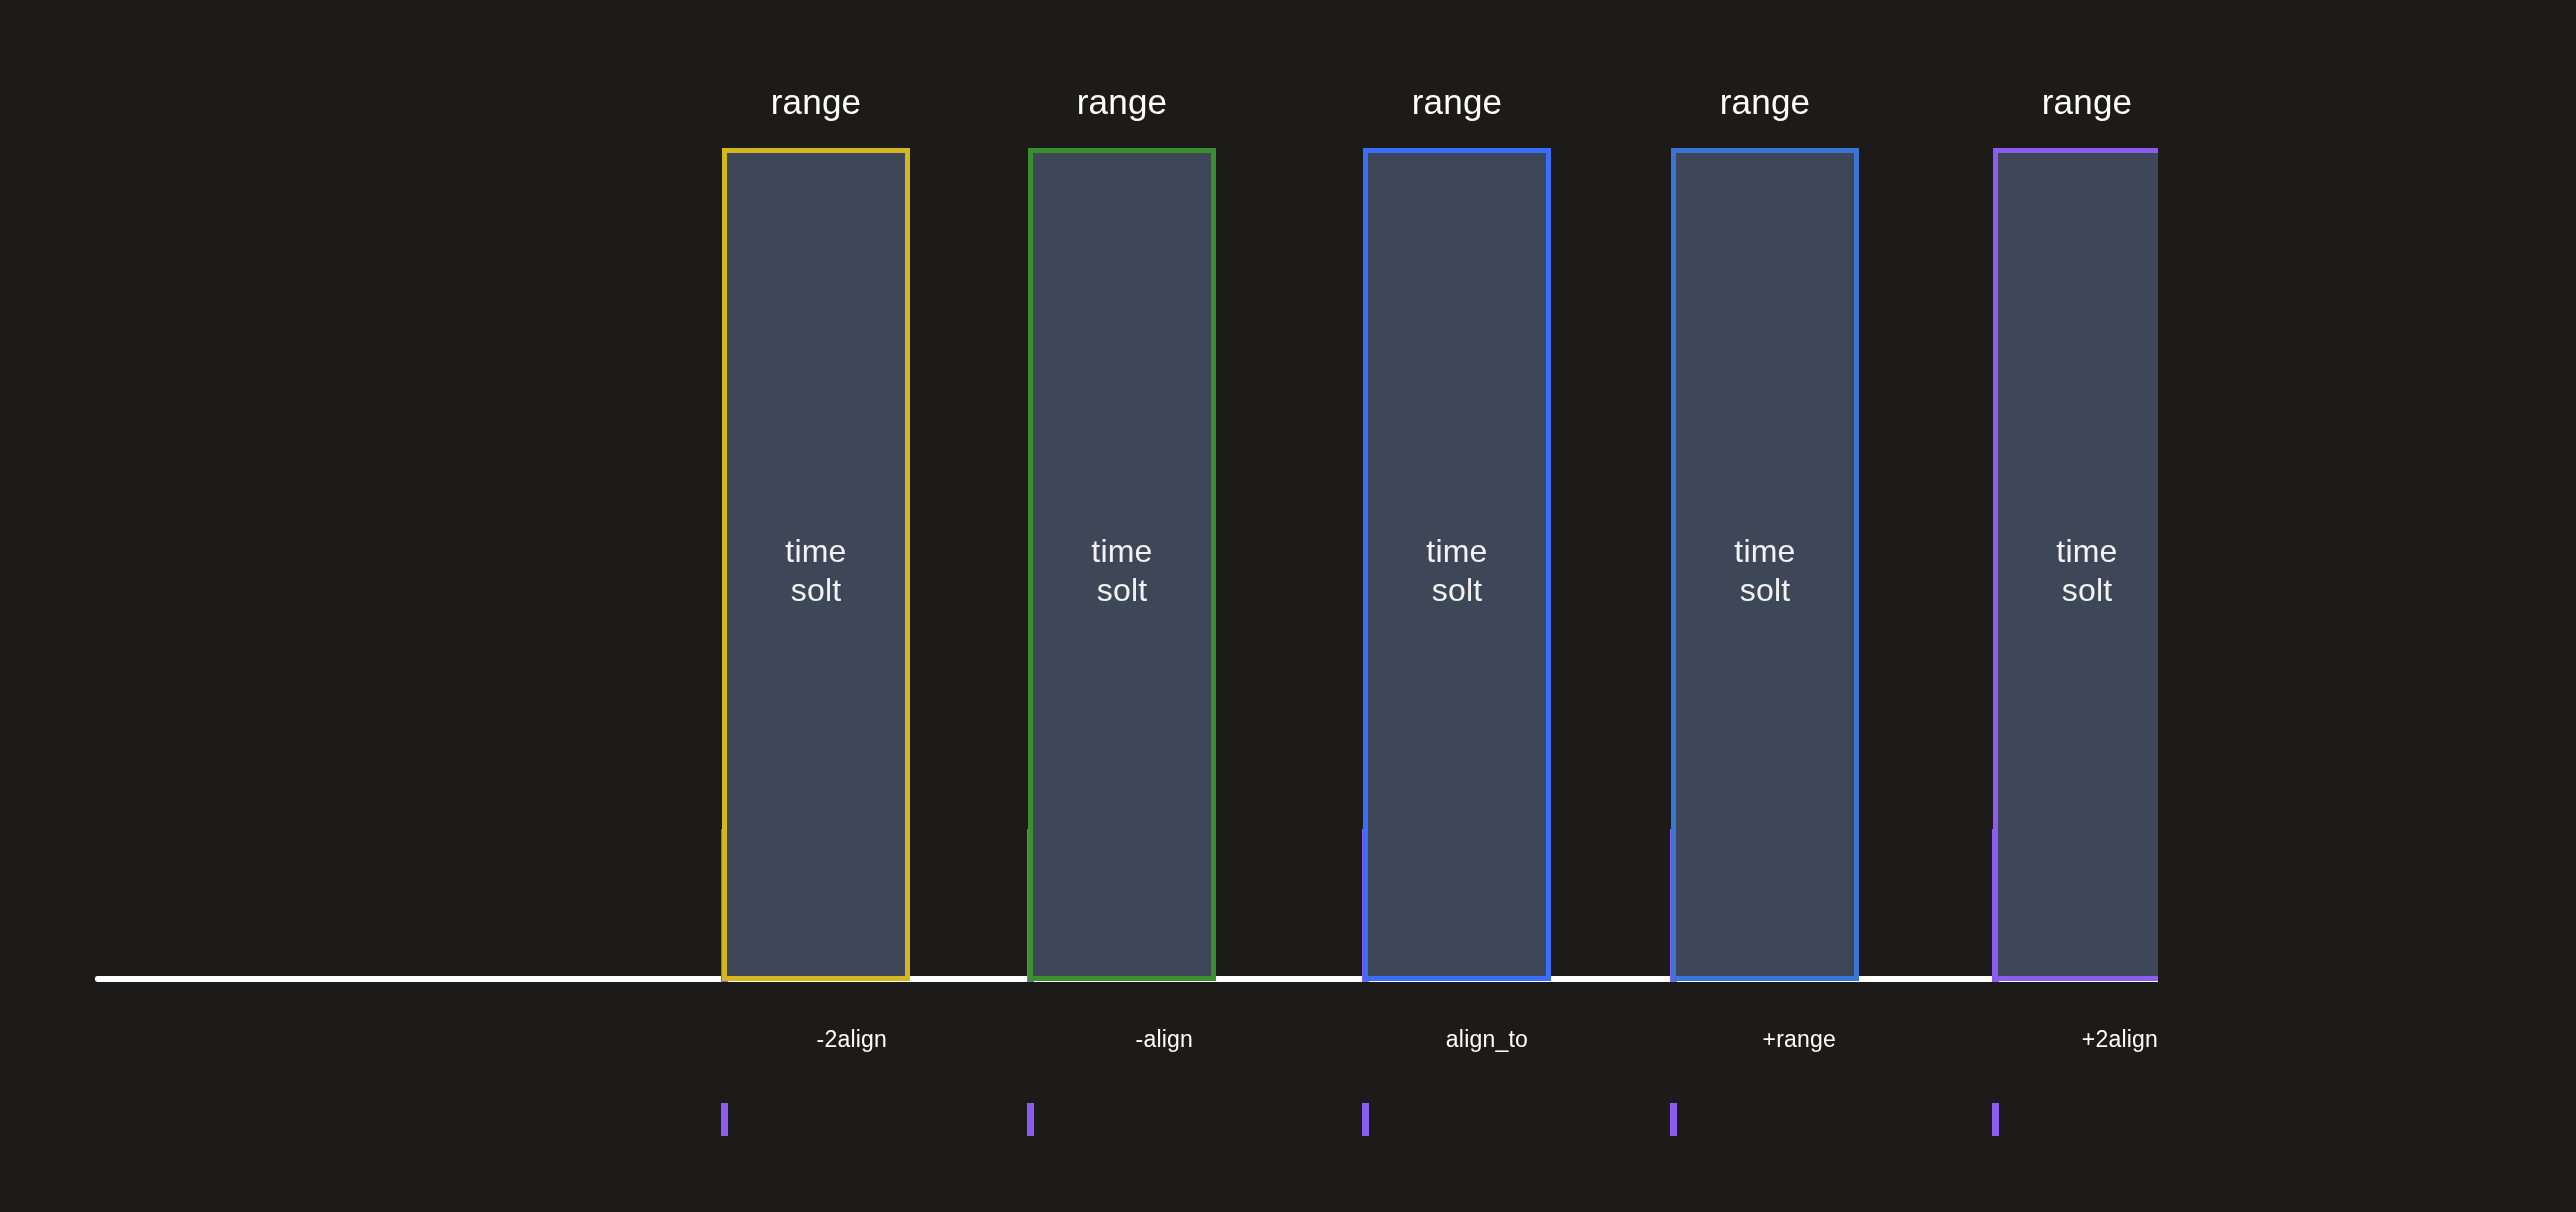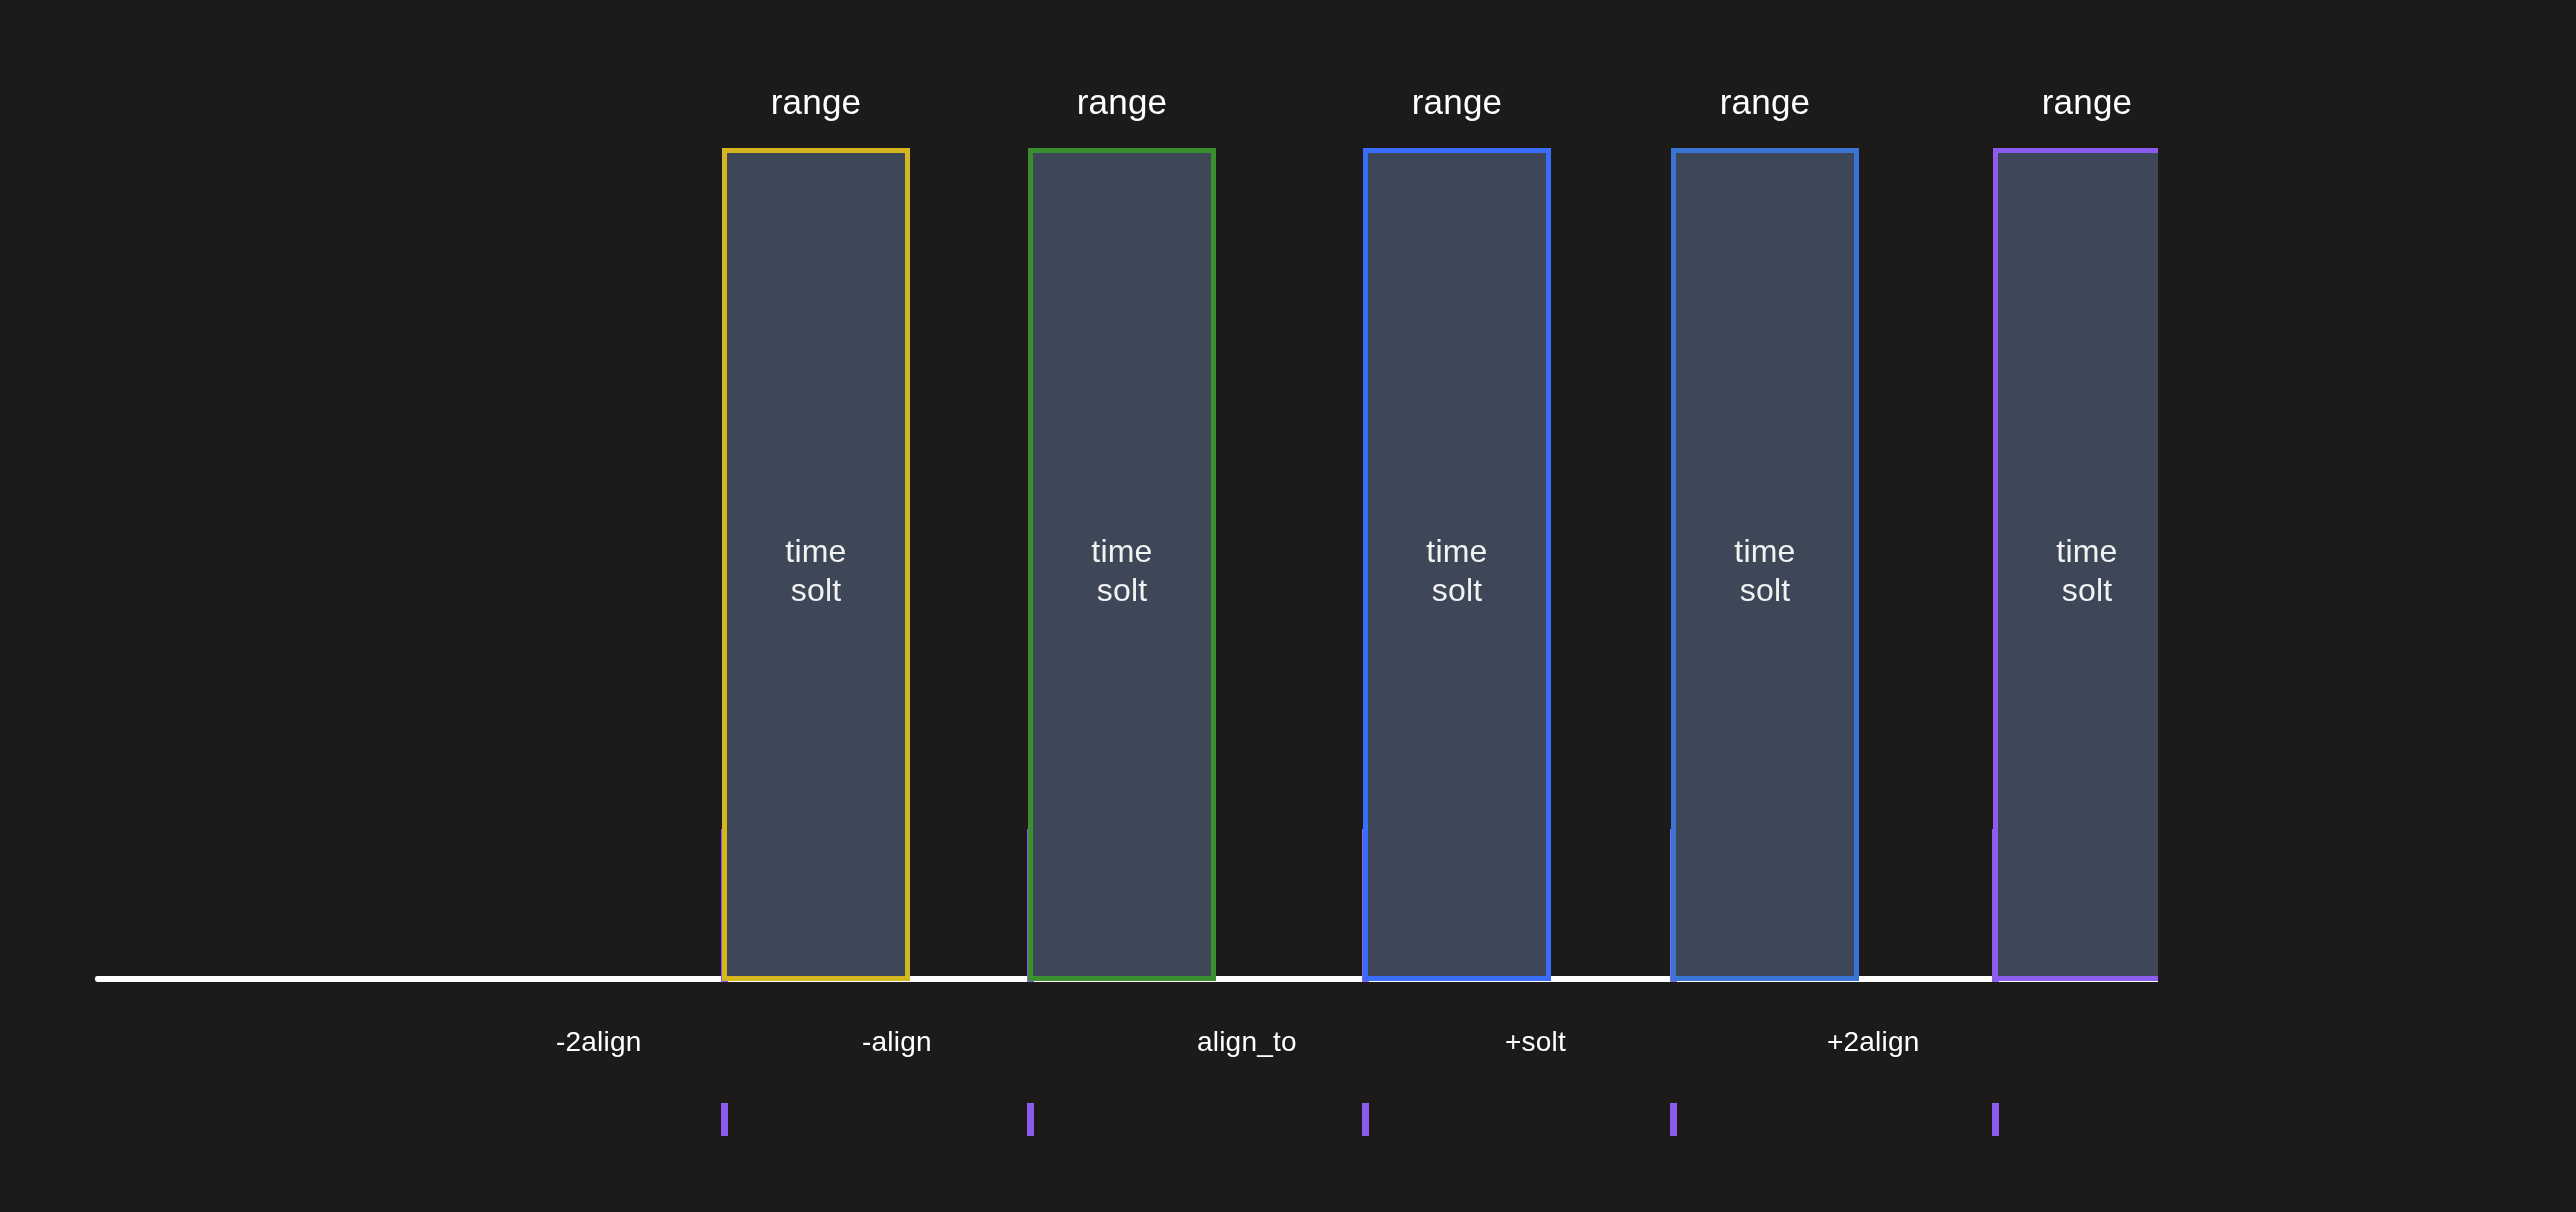--- a/index.html
+++ b/index.html
@@ -98,23 +98,23 @@
     font-size: 35px;
     letter-spacing: 0.2px;
   }
 
   
   .axis-label {
     position: absolute;
     top: 1026px;
     width: 331px;
     margin-left: -166px;
-    text-align: left;
+    text-align: right;
     color: #ffffff;
-    font-size: 28px;
+    font-size: 23px;
     white-space: nowrap;
     letter-spacing: 0.2px;
   }
 </style>
 </head>
 <body>
 
 <div id="canvas">
 
   <div class="axis-line"></div>
@@ -157,21 +157,21 @@
         <div class="axis-label">align_to</div>
       </div>
       <div class="slot" style="left: 1671px;">
         <div class="tick-upper" style="background: rgb(139, 92, 240);"></div>
         <div class="range-caption">range</div>
         <div class="range-box" style="border-color: rgb(58, 116, 212); background: rgb(62, 71, 87);">
           <div class="slot-text">time
 solt</div>
         </div>
         <div class="tick-lower" style="background: rgb(139, 92, 240);"></div>
-        <div class="axis-label">+solt</div>
+        <div class="axis-label">+range</div>
       </div>
       <div class="slot" style="left: 1993px;">
         <div class="tick-upper" style="background: rgb(139, 92, 240);"></div>
         <div class="range-caption">range</div>
         <div class="range-box" style="border-color: rgb(139, 92, 240); background: rgb(62, 71, 87);">
           <div class="slot-text">time
 solt</div>
         </div>
         <div class="tick-lower" style="background: rgb(139, 92, 240);"></div>
         <div class="axis-label">+2align</div>

